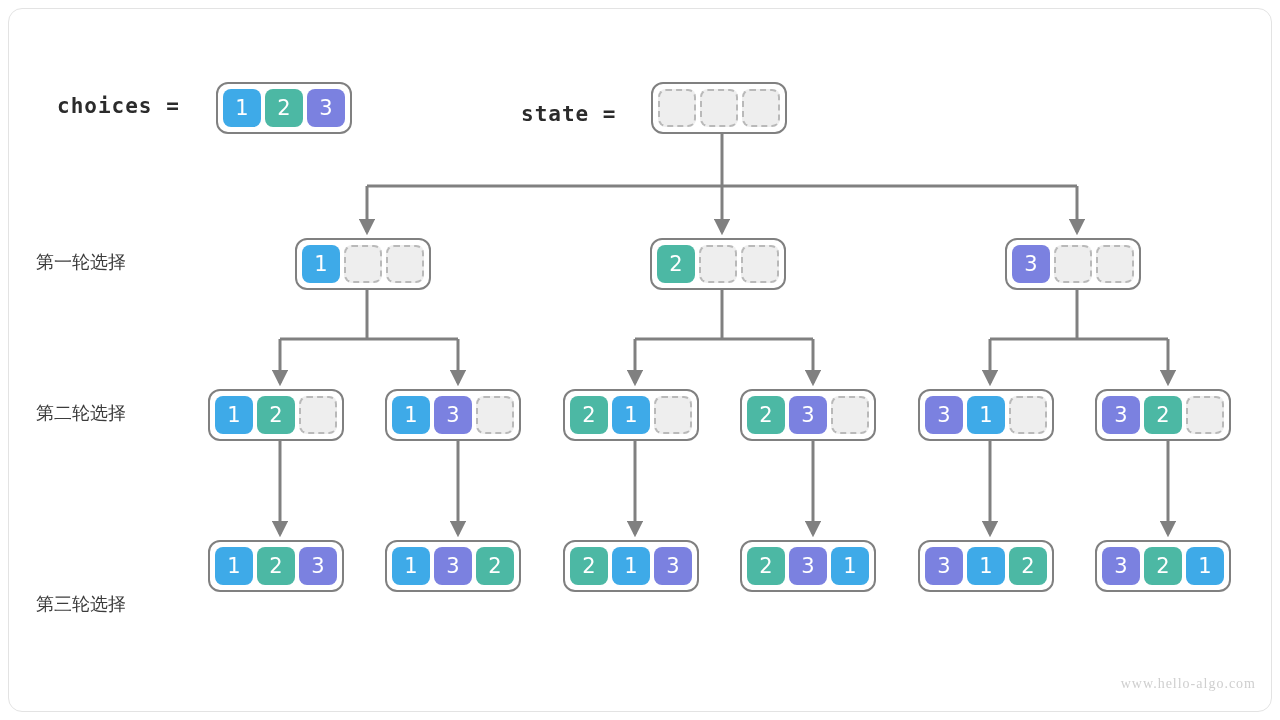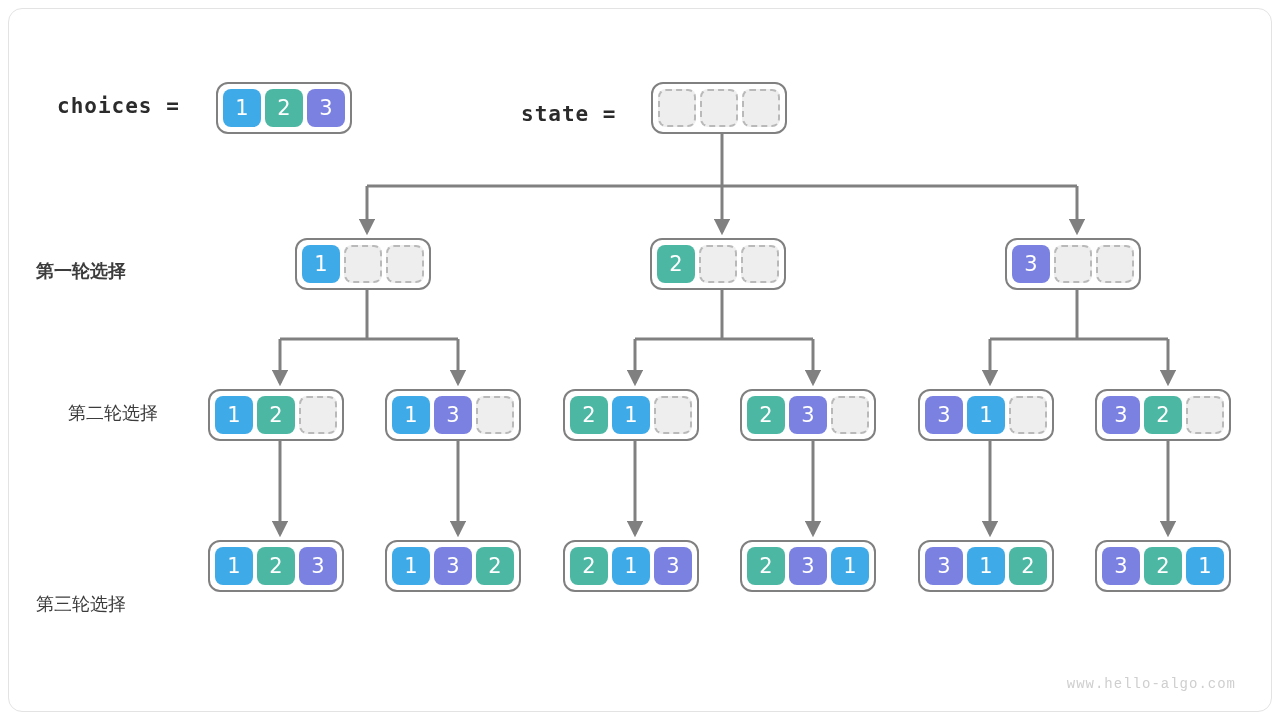--- a/index.html
+++ b/index.html
@@ -52,23 +52,23 @@
   }
   .row-label {
     position: absolute;
     font-family: "DejaVu Sans", "Liberation Sans", sans-serif;
     font-size: 18px;
     color: #3c3c3c;
     white-space: nowrap;
   }
   .watermark {
     position: absolute;
-    right: 44px;
+    right: 24px;
     bottom: 28px;
-    font-family: Liberation Mono, monospace;
+    font-family: Liberation Serif, serif;
     font-size: 14px;
     color: #cfcfcf;
     letter-spacing: 1px;
     white-space: nowrap;
   }
 
   
   .array {
     position: absolute;
     display: flex;
@@ -149,22 +149,22 @@
       <div class="cell c3">3</div>
     </div>
 
   <div class="mono-label" style="left:521px; top:102px;">state =</div>
   <div class="array" style="left:651px; top:82px;">
       <div class="cell empty"></div>
       <div class="cell empty"></div>
       <div class="cell empty"></div>
     </div>
 
-  <div class="row-label" style="left:36px; top:259px;font-weight:bold;">第一轮选择</div>
-  <div class="row-label" style="left:36px; top:401px;margin-left:32px;">第二轮选择</div>
+  <div class="row-label" style="left:36px; top:250px;">第一轮选择</div>
+  <div class="row-label" style="left:36px; top:401px;">第二轮选择</div>
   <div class="row-label" style="left:36px; top:552px;margin-top:40px;">第三轮选择</div>
 
   <div id="level1-layer">
       <div class="array" style="left: 295px; top: 238px;">
         <div class="cell c1">1</div>
         <div class="cell empty"></div>
         <div class="cell empty"></div>
       </div>
       <div class="array" style="left: 650px; top: 238px;">
         <div class="cell c2">2</div>

